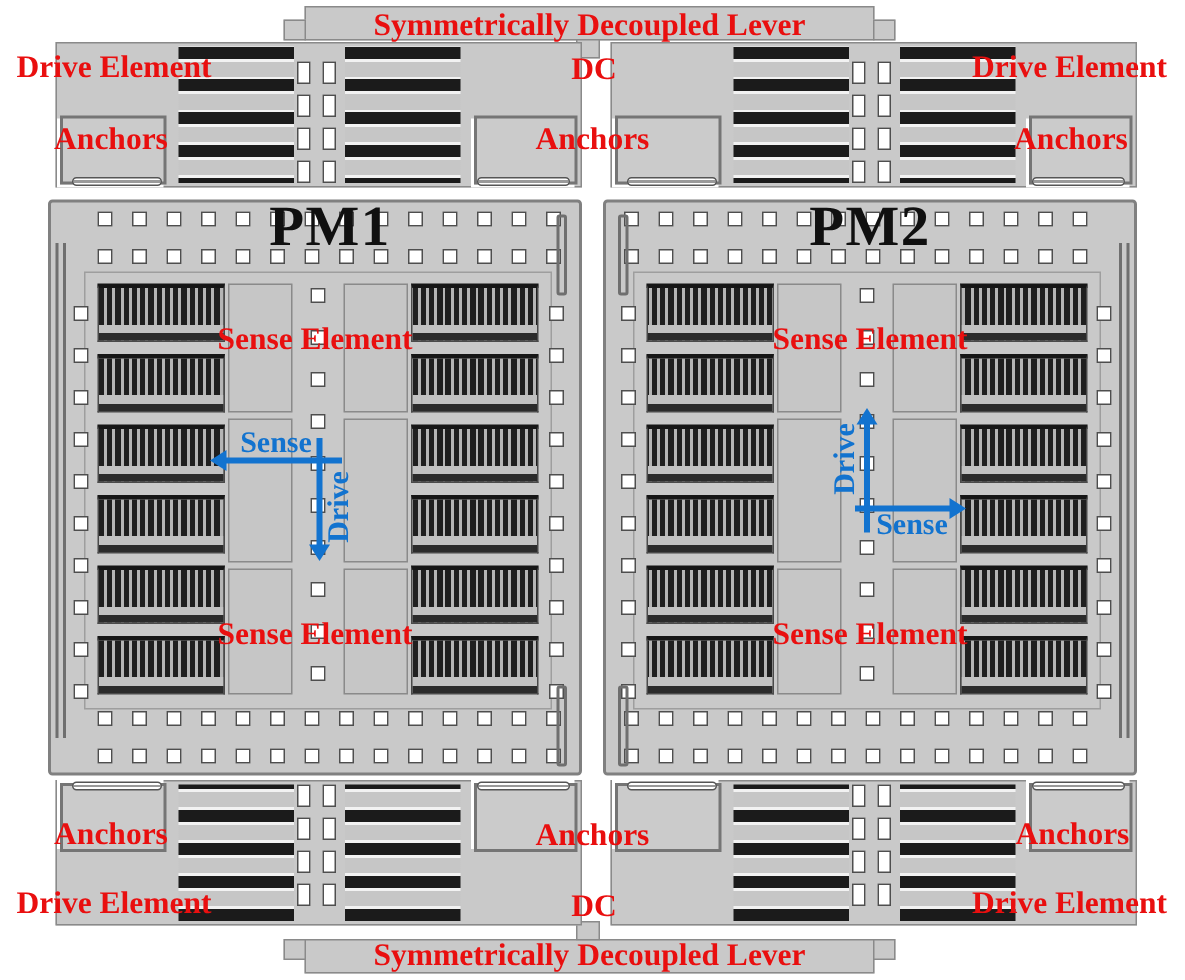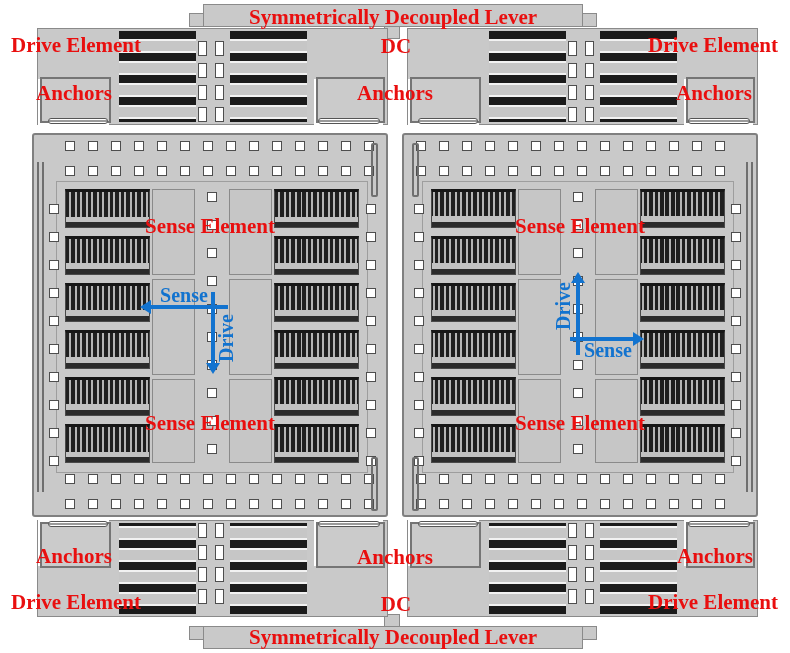--- a/index.html
+++ b/index.html
@@ -344,20 +344,22 @@
     </div>
 
   <div class="label red" style="left:393px;top:17px">Symmetrically Decoupled Lever</div>
   <div class="label red" style="left:76px;top:45px">Drive Element</div>
   <div class="label red" style="left:396px;top:46px">DC</div>
   <div class="label red" style="left:713px;top:45px">Drive Element</div>
   <div class="label red" style="left:74px;top:93px">Anchors</div>
   <div class="label red" style="left:395px;top:93px">Anchors</div>
   <div class="label red" style="left:714px;top:93px">Anchors</div>
 
+  <div class="label pm-title" style="left:220px;top:151px">PM1</div>
+  <div class="label pm-title" style="left:580px;top:151px">PM2</div>
 
   <div class="label red" style="left:210px;top:226px">Sense Element</div>
   <div class="label red" style="left:210px;top:423px">Sense Element</div>
   <div class="label red" style="left:580px;top:226px">Sense Element</div>
   <div class="label red" style="left:580px;top:423px">Sense Element</div>
 
   <div class="label red" style="left:74px;top:556px">Anchors</div>
   <div class="label red" style="left:395px;top:557px">Anchors</div>
   <div class="label red" style="left:715px;top:556px">Anchors</div>
   <div class="label red" style="left:76px;top:602px">Drive Element</div>

